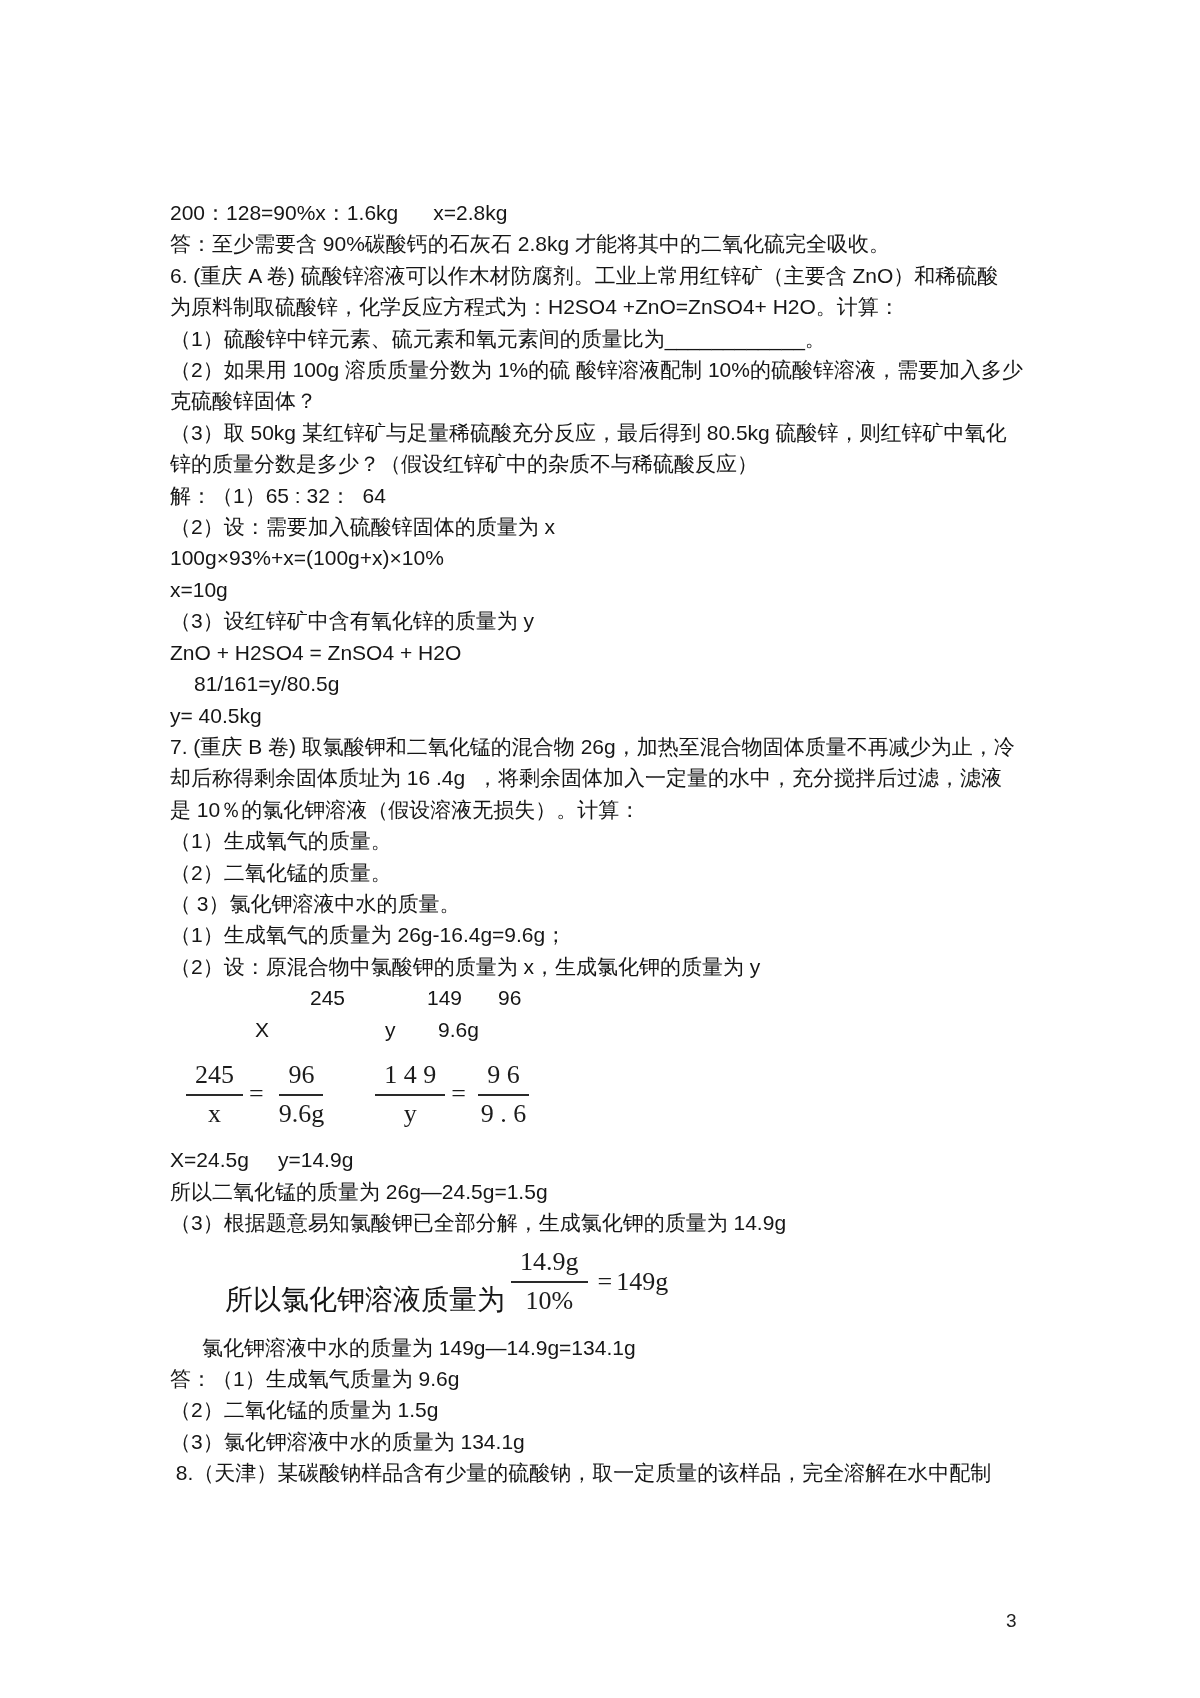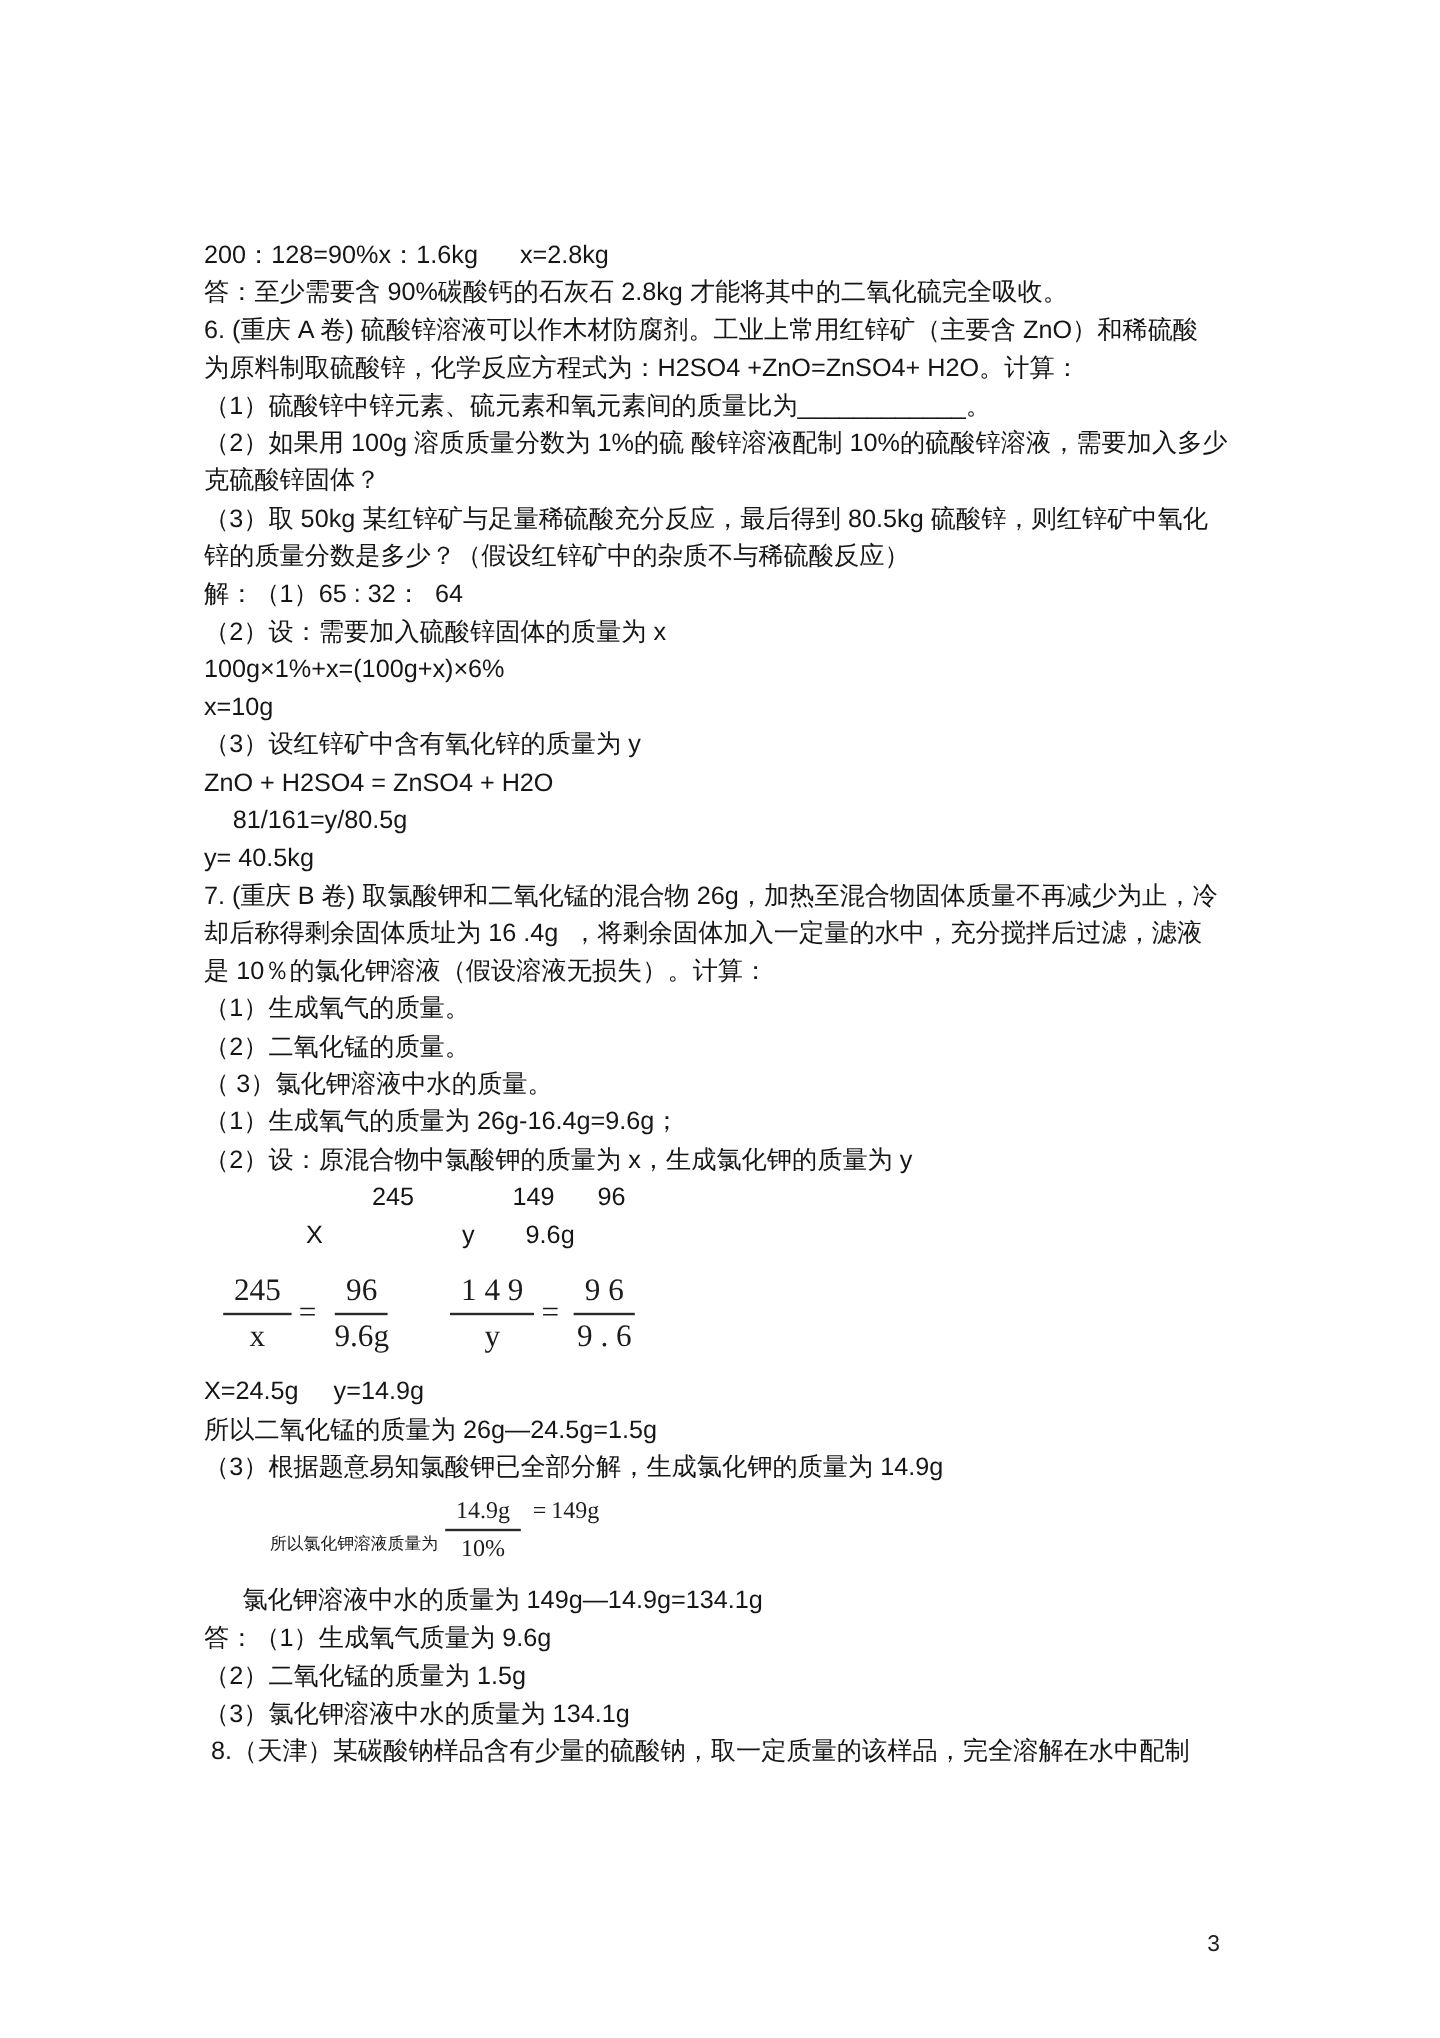--- a/index.html
+++ b/index.html
@@ -33,25 +33,25 @@
   .frac{display:inline-flex;flex-direction:column;align-items:center;text-align:center;}
   .frac .fnum{padding:0 9px 4px;border-bottom:2px solid #2a2a2a;white-space:pre;}
   .frac .fden{padding:4px 9px 0;white-space:pre;}
   .eq-sign{margin:0 6px;}
   .eq-gap{width:42px;flex:0 0 auto;}
 
   .kcl-row{
     display:flex;align-items:center;
     margin:10px 0 16px 55px;
   }
-  .kcl-pre{align-self:flex-end;padding-bottom:0px;font-size:14px;white-space:pre;}
+  .kcl-pre{align-self:flex-end;padding-bottom:0px;font-size:28px;white-space:pre;}
   .kcl-math{
-    display:inline-flex;margin-left:6px;
+    display:inline-flex;align-items:center;margin-left:6px;
     font-family:"Liberation Serif","DejaVu Serif",serif;
-    font-size:20px;line-height:1.1;color:#1c1c1c;
+    font-size:26px;line-height:1.1;color:#1c1c1c;
   }
   .kcl-math .eq-sign{margin:0 4px 0 10px;}
 
   .page-num{
     position:absolute;left:1006px;top:1610px;
     font-size:19px;color:#222;
   }
 </style>
 </head>
 <body>
@@ -64,21 +64,21 @@
 
     <p class="ln">6. (重庆 A 卷) 硫酸锌溶液可以作木材防腐剂。工业上常用红锌矿（主要含 ZnO）和稀硫酸</p>
     <p class="ln">为原料制取硫酸锌，化学反应方程式为：H2SO4 +ZnO=ZnSO4+ H2O。计算：</p>
     <p class="ln">（1）硫酸锌中锌元素、硫元素和氧元素间的质量比为____________。</p>
     <p class="ln">（2）如果用 100g 溶质质量分数为 1%的硫 酸锌溶液配制 10%的硫酸锌溶液，需要加入多少</p>
     <p class="ln">克硫酸锌固体？</p>
     <p class="ln">（3）取 50kg 某红锌矿与足量稀硫酸充分反应，最后得到 80.5kg 硫酸锌，则红锌矿中氧化</p>
     <p class="ln">锌的质量分数是多少？（假设红锌矿中的杂质不与稀硫酸反应）</p>
     <p class="ln">解：（1）65 : 32：  64</p>
     <p class="ln">（2）设：需要加入硫酸锌固体的质量为 x</p>
-    <p class="ln">100g×1%+x=(100g+x)×6%</p>
+    <p class="ln">100g×93%+x=(100g+x)×10%</p>
     <p class="ln">x=10g</p>
     <p class="ln">（3）设红锌矿中含有氧化锌的质量为 y</p>
     <p class="ln">ZnO + H2SO4 = ZnSO4 + H2O</p>
     <p class="ln ind-sm">81/161=y/80.5g</p>
     <p class="ln">y= 40.5kg</p>
 
     <p class="ln">7. (重庆 B 卷) 取氯酸钾和二氧化锰的混合物 26g，加热至混合物固体质量不再减少为止，冷</p>
     <p class="ln">却后称得剩余固体质址为 16 .4g  ，将剩余固体加入一定量的水中，充分搅拌后过滤，滤液</p>
     <p class="ln">是 10％的氯化钾溶液（假设溶液无损失）。计算：</p>
     <p class="ln">（1）生成氧气的质量。</p>

